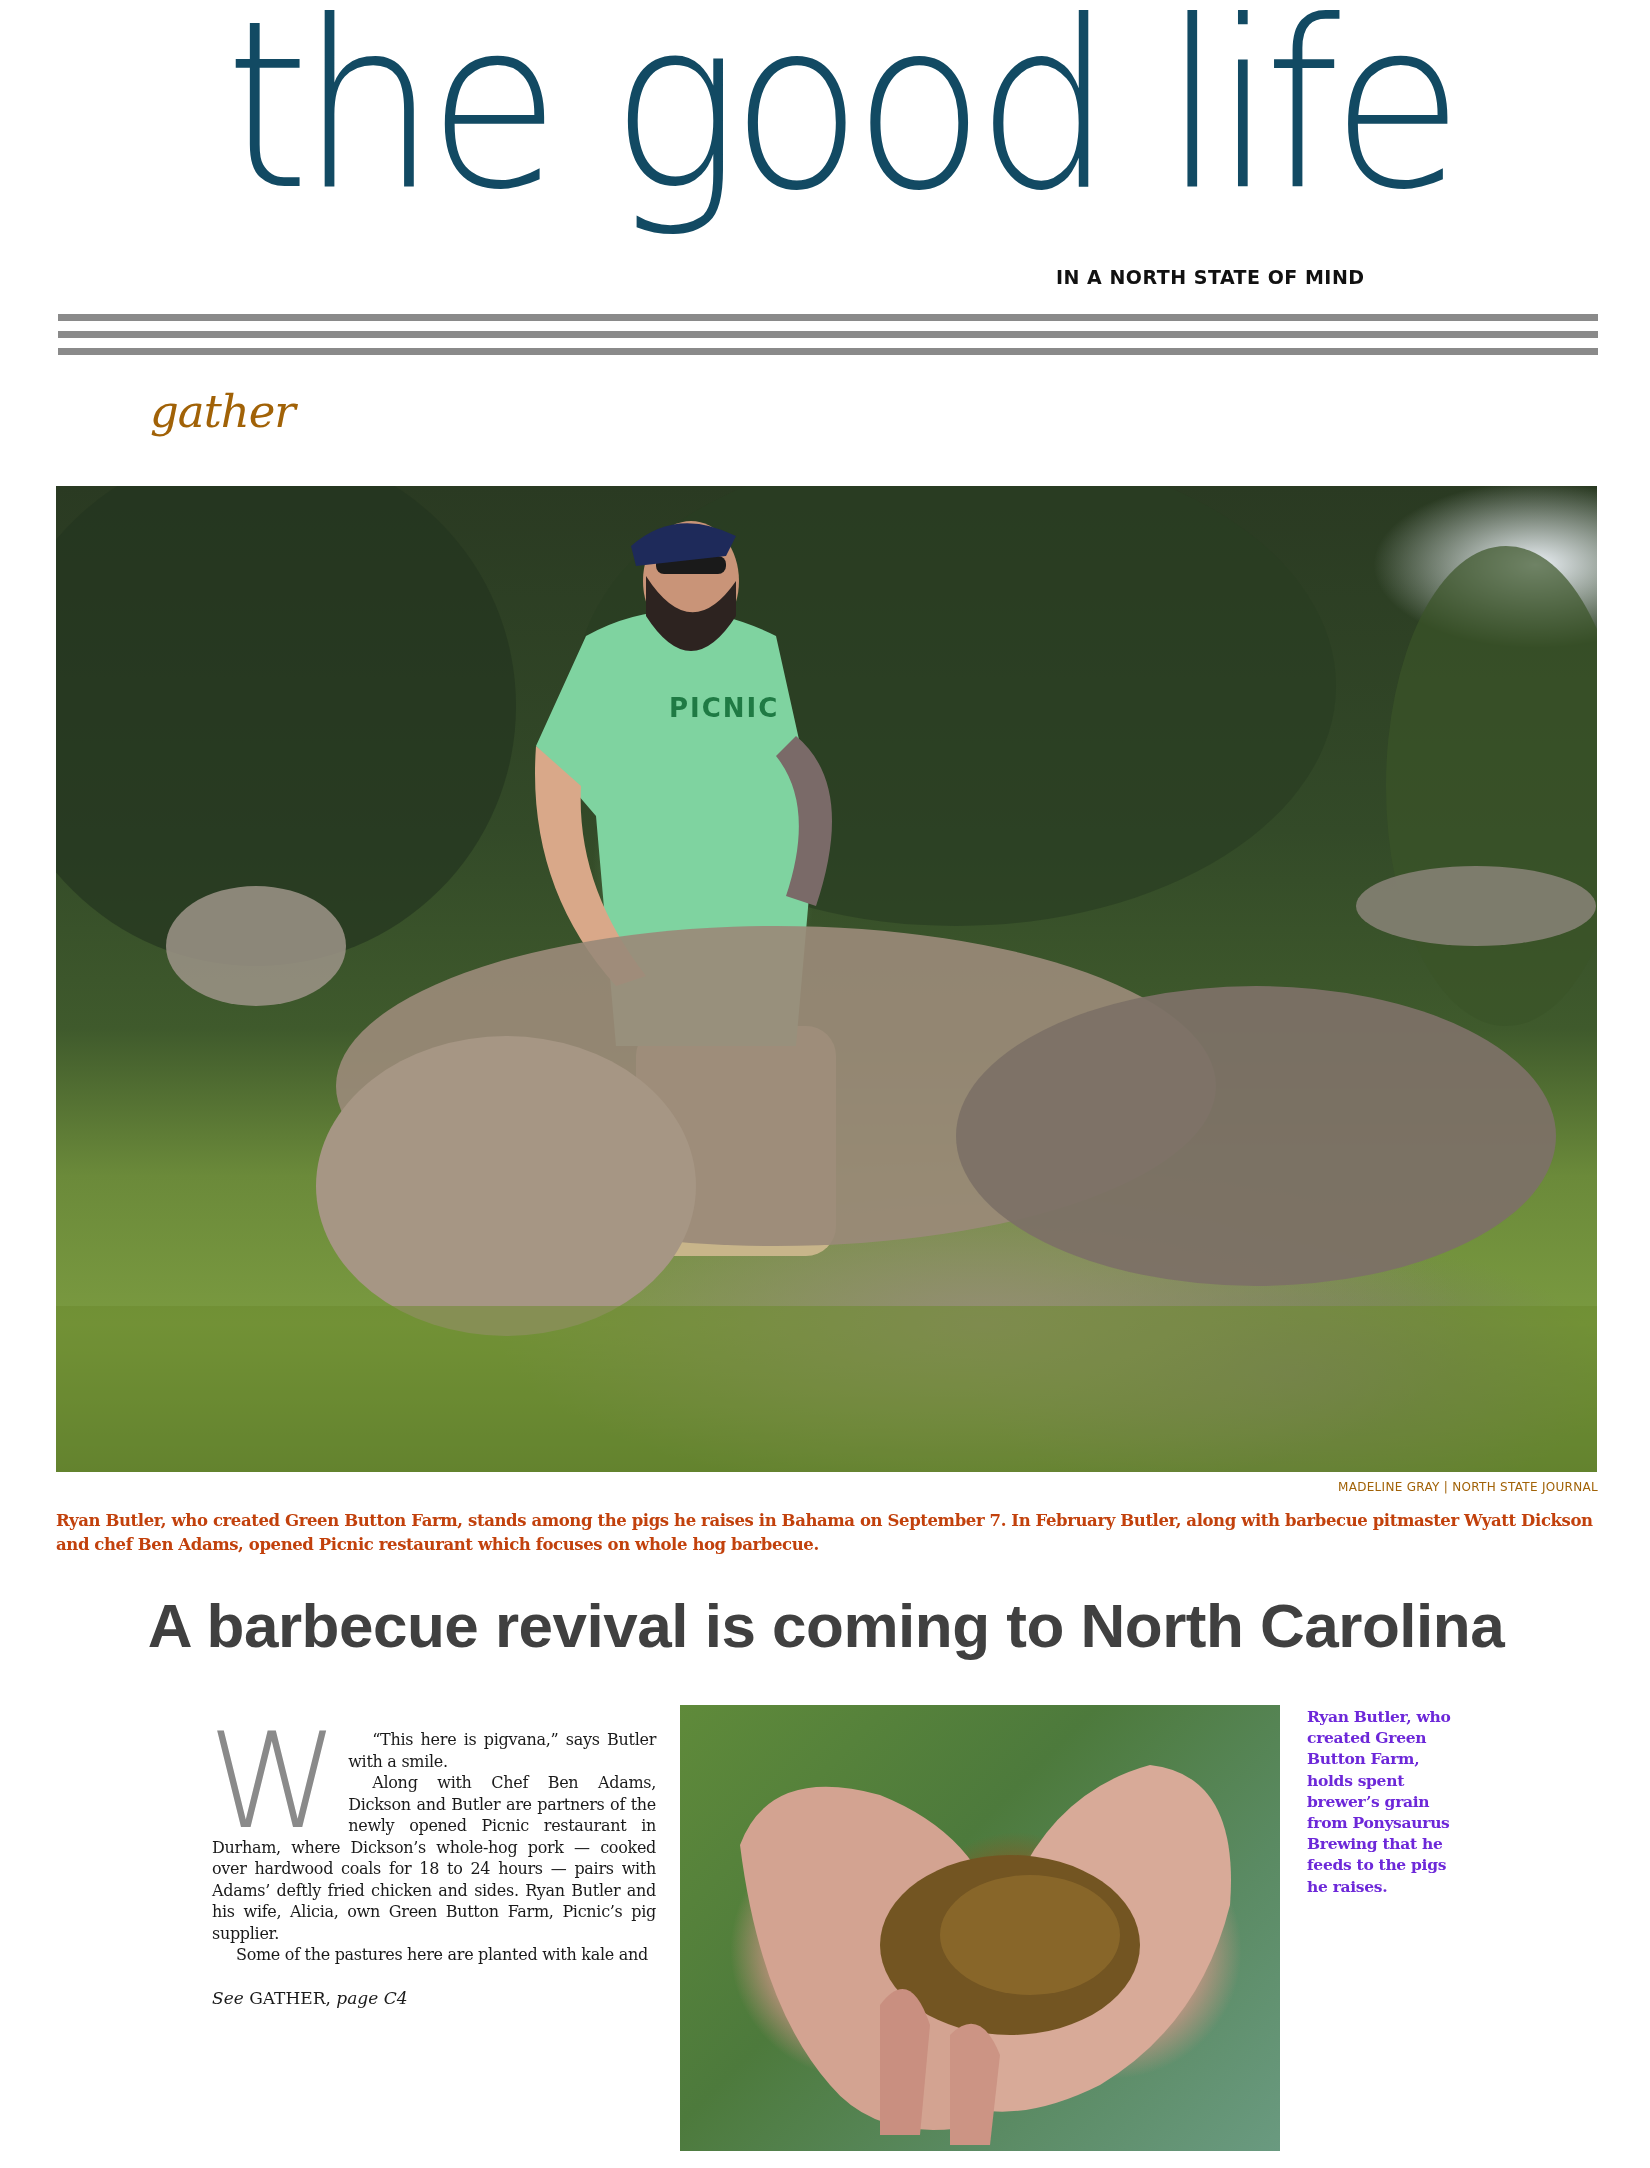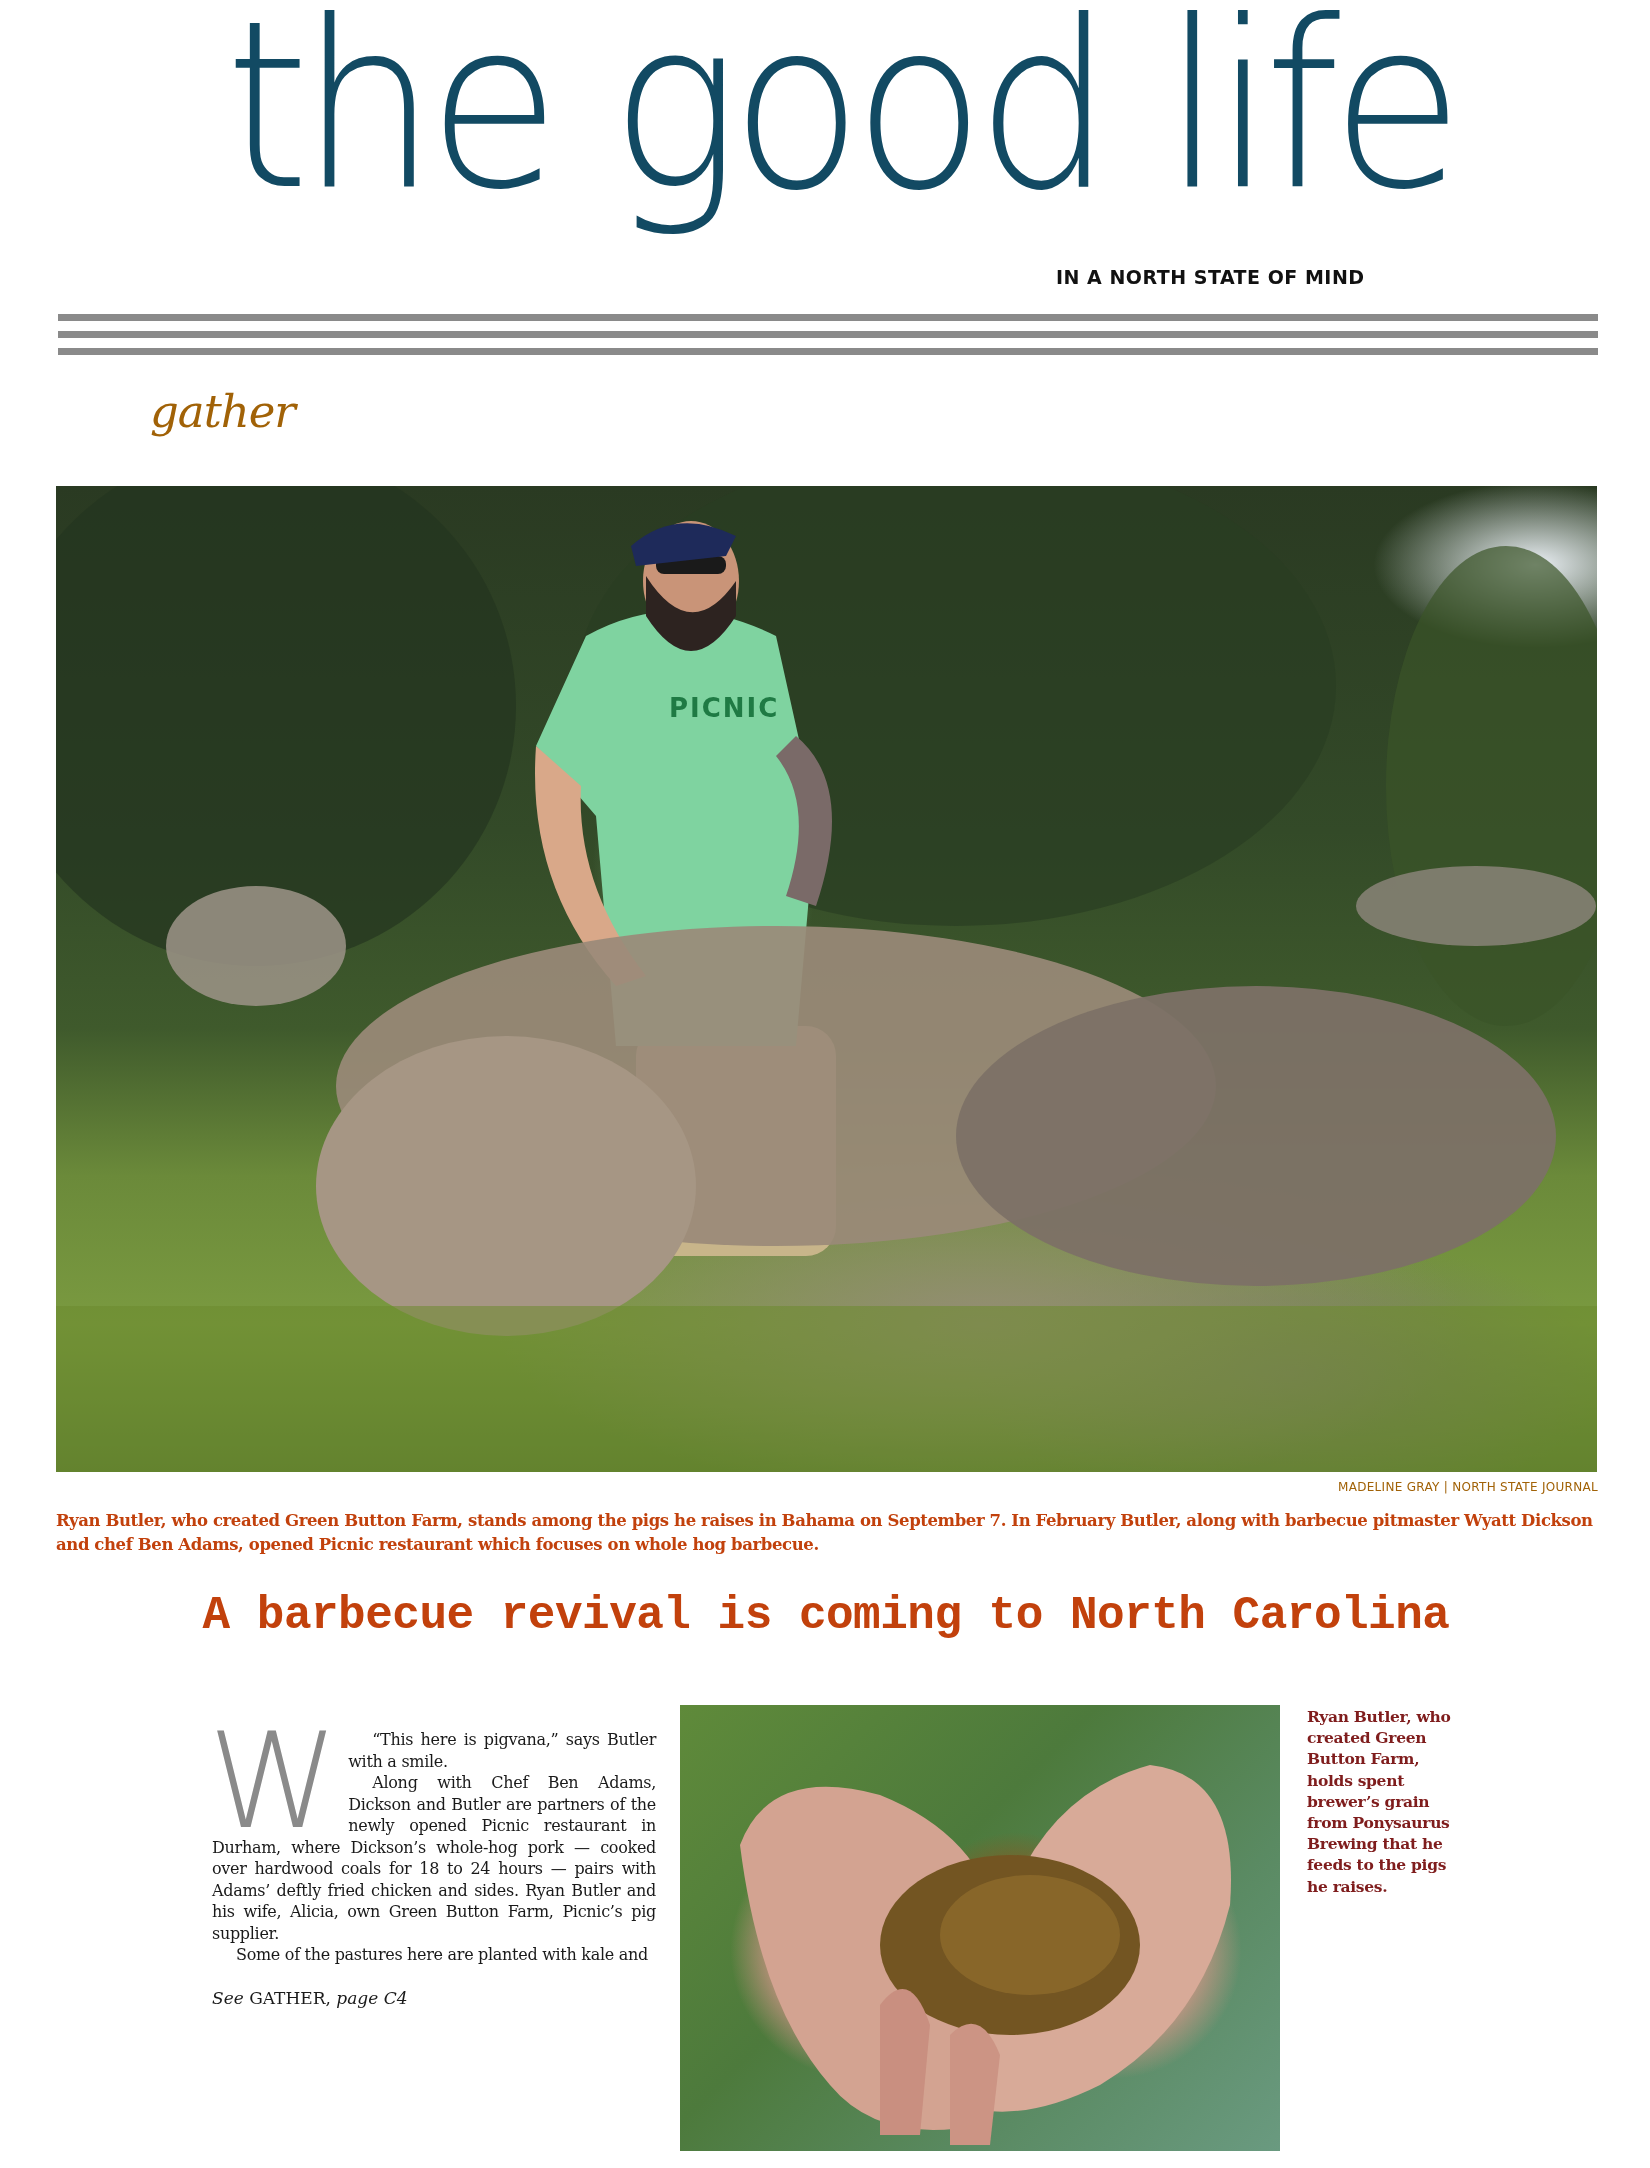--- a/index.html
+++ b/index.html
@@ -47,22 +47,22 @@
       font-family: "DejaVu Sans", sans-serif; font-size: 12px; color: #a16207; letter-spacing: 0.3px;
     }
     .caption {
       position: absolute; left: 56px; top: 1509px; width: 1545px;
       font-family: "DejaVu Serif", serif; font-weight: bold; font-size: 16.5px;
       line-height: 24px; color: #c2410c; letter-spacing: -0.4px;
     }
 
     .headline {
       position: absolute; left: 56px; top: 1590px; width: 1540px; text-align: center;
-      font-family: Liberation Mono, monospace; font-weight: bold;
-      font-size: 46px; color: #c2410c; letter-spacing: -0.5px; white-space: nowrap;
+      font-family: Liberation Sans, sans-serif; font-weight: bold;
+      font-size: 62px; color: #404040; letter-spacing: -0.5px; white-space: nowrap;
     }
 
     .article { position: absolute; left: 212px; top: 1705px; width: 444px; }
     .byline { font-family: "DejaVu Serif", serif; font-size: 17px; line-height: 22px; }
     .byline .by { font-style: italic; }
     .byline .author { font-weight: bold; }
     .byline .affil { font-style: italic; display: block; }
     .body-text {
       margin-top: 24px; font-family: "DejaVu Serif", serif; font-size: 16px;
       line-height: 21.5px; text-align: justify; letter-spacing: -0.3px;
@@ -82,21 +82,21 @@
       overflow: hidden;
       background:
         radial-gradient(ellipse 22% 26% at 56% 48%, #6e5220 0%, #7d5e26 40%, rgba(125,94,38,0) 75%),
         radial-gradient(ellipse 30% 40% at 30% 55%, #d8a89a 0%, #c99484 45%, rgba(201,148,132,0) 72%),
         radial-gradient(ellipse 30% 40% at 72% 55%, #dcae9e 0%, #cb9786 45%, rgba(203,151,134,0) 72%),
         linear-gradient(135deg, #5f8a3a 0%, #4d7a3c 40%, #5a8a62 70%, #6a9a80 100%);
     }
     .side-caption {
       position: absolute; left: 1307px; top: 1706px; width: 160px;
       font-family: "DejaVu Serif", serif; font-weight: bold; font-size: 15.5px;
-      line-height: 21.2px; color: #7f1d1d; letter-spacing: -0.3px;
+      line-height: 21.2px; color: #6d28d9; letter-spacing: -0.3px;
     }
   </style>
 </head>
 <body>
 
 <div class="masthead-title">the good life</div>
 <div class="tagline">IN A NORTH STATE OF MIND</div>
 
 <div class="rules">
   <div class="rule"></div>

